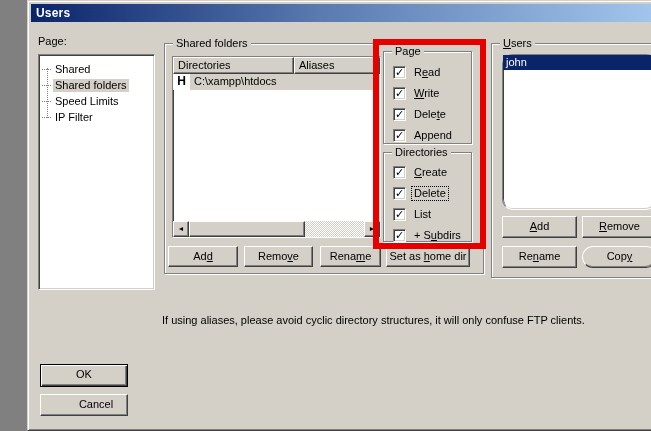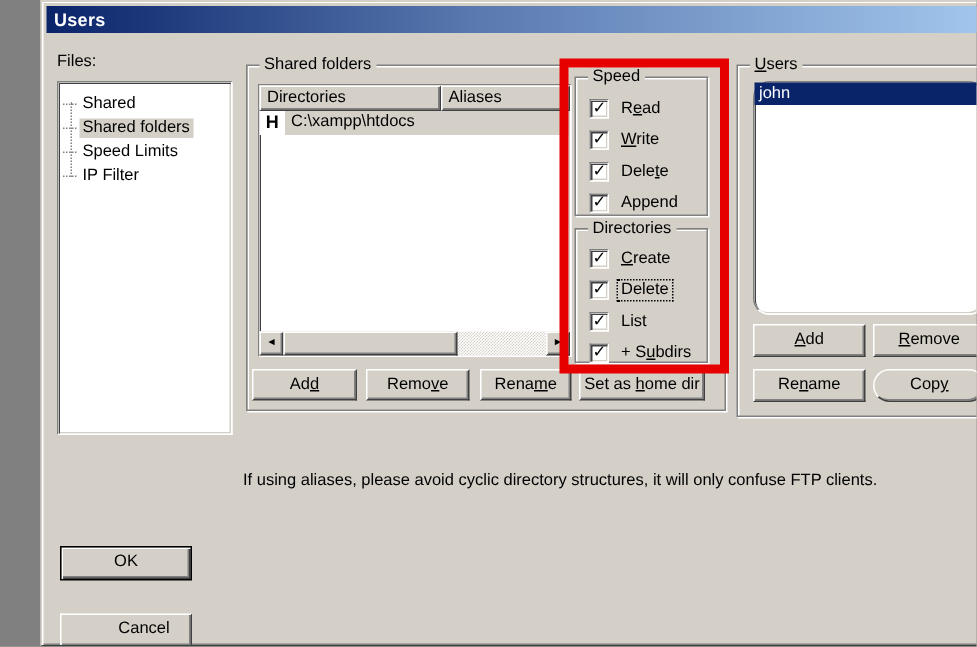--- a/index.html
+++ b/index.html
@@ -75,21 +75,21 @@
 </head>
 <body>
 
 <div class="window">
 
   <div class="titlebar">
     <span class="title-text">Users</span>
     <div class="close-btn">×</div>
   </div>
 
-  <div class="static-label" style="left:10px;top:34px;">Files:</div>
+  <div class="static-label" style="left:10px;top:34px;">Page:</div>
   <div class="tree sunken">
     <div class="tree-vline"></div>
     <div class="tree-item">
       <span class="tree-dash"></span>
       <span class="lbl">Shared</span>
     </div>
     <div class="tree-item selected">
       <span class="tree-dash"></span>
       <span class="lbl">Shared folders</span>
     </div>
@@ -123,21 +123,21 @@
       <div class="sb-btn raised" style="right:0;">►</div>
     </div>
   </div>
 
   <div class="btn" style="left:140px;top:245px;width:70px;height:21px;">Ad<u>d</u></div>
   <div class="btn" style="left:216px;top:245px;width:69px;height:21px;">Remo<u>v</u>e</div>
   <div class="btn" style="left:292px;top:245px;width:61px;height:21px;">Rena<u>m</u>e</div>
   <div class="btn" style="left:358px;top:245px;width:84px;height:21px;">Set as <u>h</u>ome dir</div>
 
   <div class="group" style="left:355px;top:50px;width:89px;height:93px;">
-    <span class="group-label">Speed</span>
+    <span class="group-label">Page</span>
     <div class="checkrow" style="top:13px;">
       <span class="cb">
           <span class="tick">✓</span>
         </span>
       <span class="cb-label">R<u>e</u>ad</span>
     </div>
     <div class="checkrow" style="top:34px;">
       <span class="cb">
           <span class="tick">✓</span>
         </span>
@@ -196,15 +196,15 @@
     </div>
   </div>
   <div class="btn" style="left:474px;top:215px;width:75px;height:22px;"><u>A</u>dd</div>
   <div class="btn" style="left:554px;top:215px;width:75px;height:22px;"><u>R</u>emove</div>
   <div class="btn" style="left:474px;top:245px;width:75px;height:22px;">Re<u>n</u>ame</div>
   <div class="btn" style="left:554px;top:245px;width:75px;height:22px;border-radius:11px;">Cop<u>y</u></div>
 
   <div class="desc" style="top:312px;">If using aliases, please avoid cyclic directory structures, it will only confuse FTP clients.</div>
 
   <div class="btn default" style="left:12px;top:363px;width:88px;height:23px;">OK</div>
-  <div class="btn" style="left:12px;top:408px;width:88px;height:22px;padding-left:24px;">Cancel</div>
+  <div class="btn" style="left:12px;top:393px;width:88px;height:22px;padding-left:24px;">Cancel</div>
 
 </div>
 
 </body></html>

